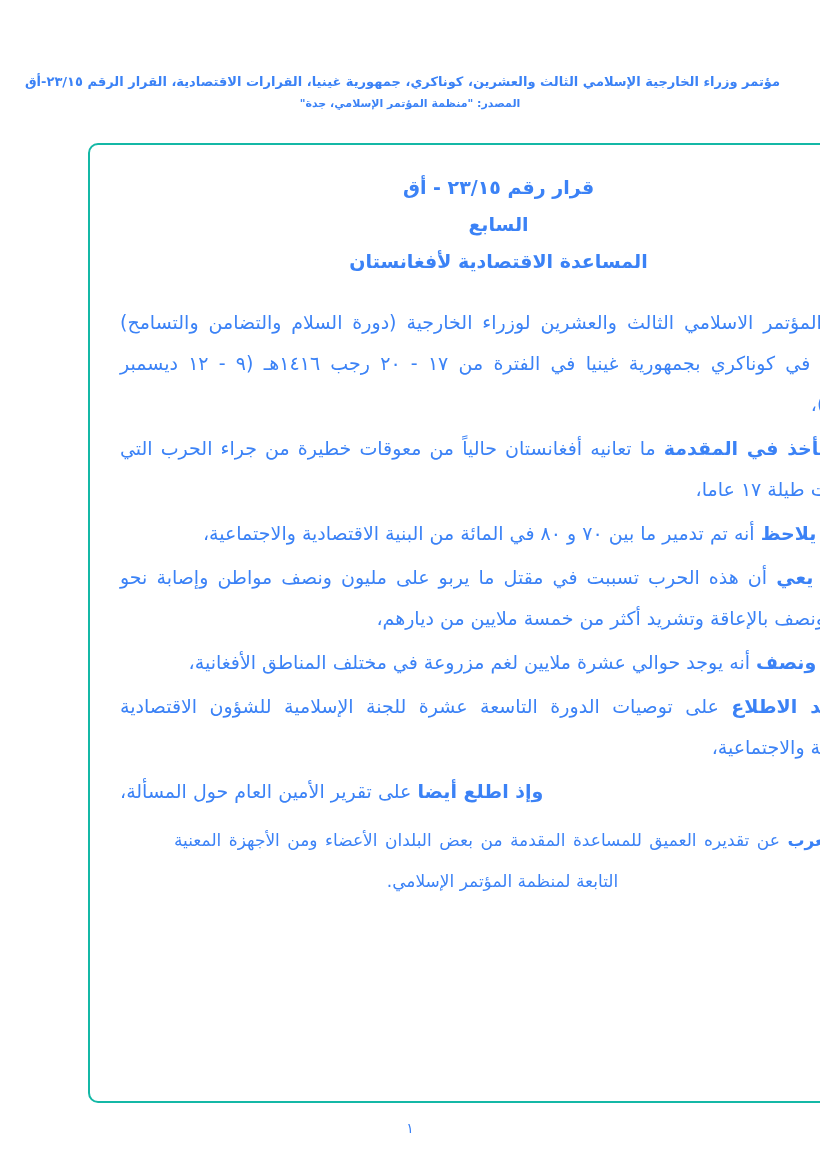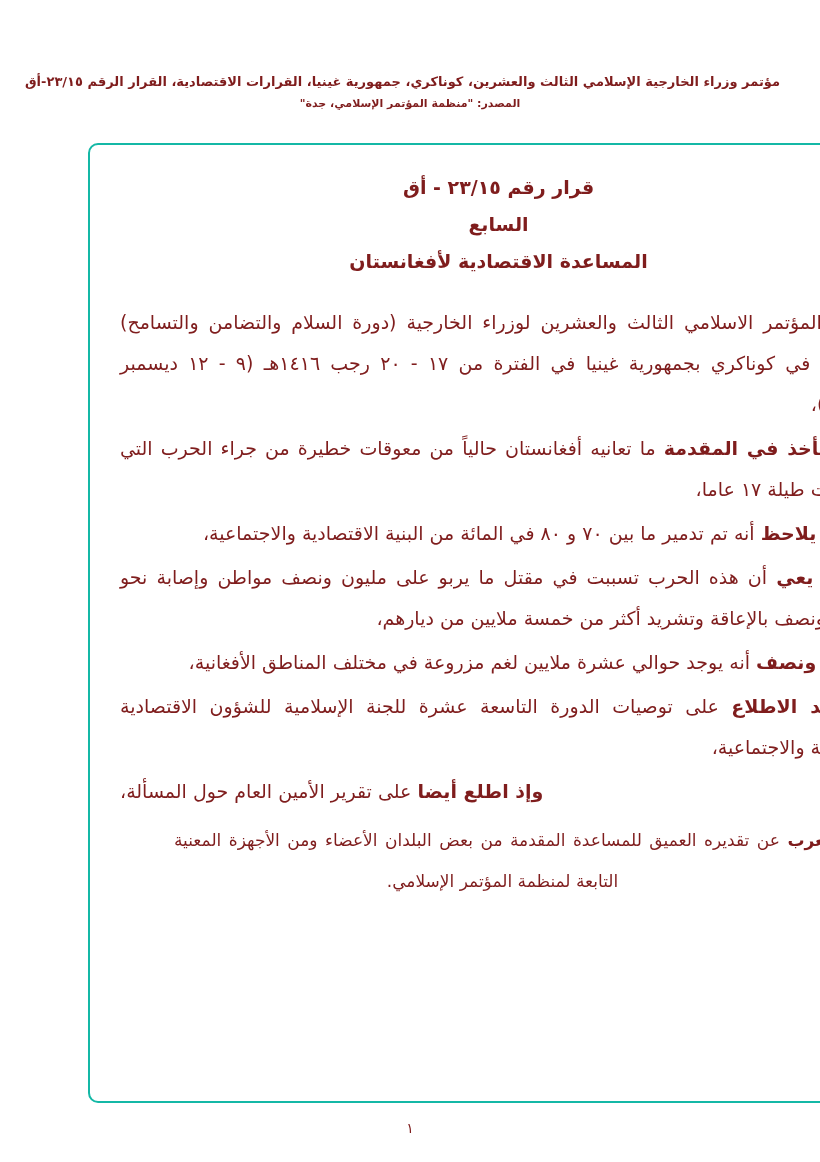--- a/index.html
+++ b/index.html
@@ -3,21 +3,21 @@
 <meta charset="utf-8">
 <style>
   * { box-sizing: border-box; }
   html, body { margin: 0; padding: 0; background: #ffffff; }
   .page {
     position: relative;
     width: 820px;
     height: 1162px;
     background: #ffffff;
     font-family: "DejaVu Sans", sans-serif;
-    color: #7f1d1d;
+    color: #3b82f6;
     direction: rtl;
     overflow: hidden;
   }
   .doc-header {
     position: absolute;
     top: 72px;
     left: 40px;
     right: 40px;
     text-align: center;
   }

